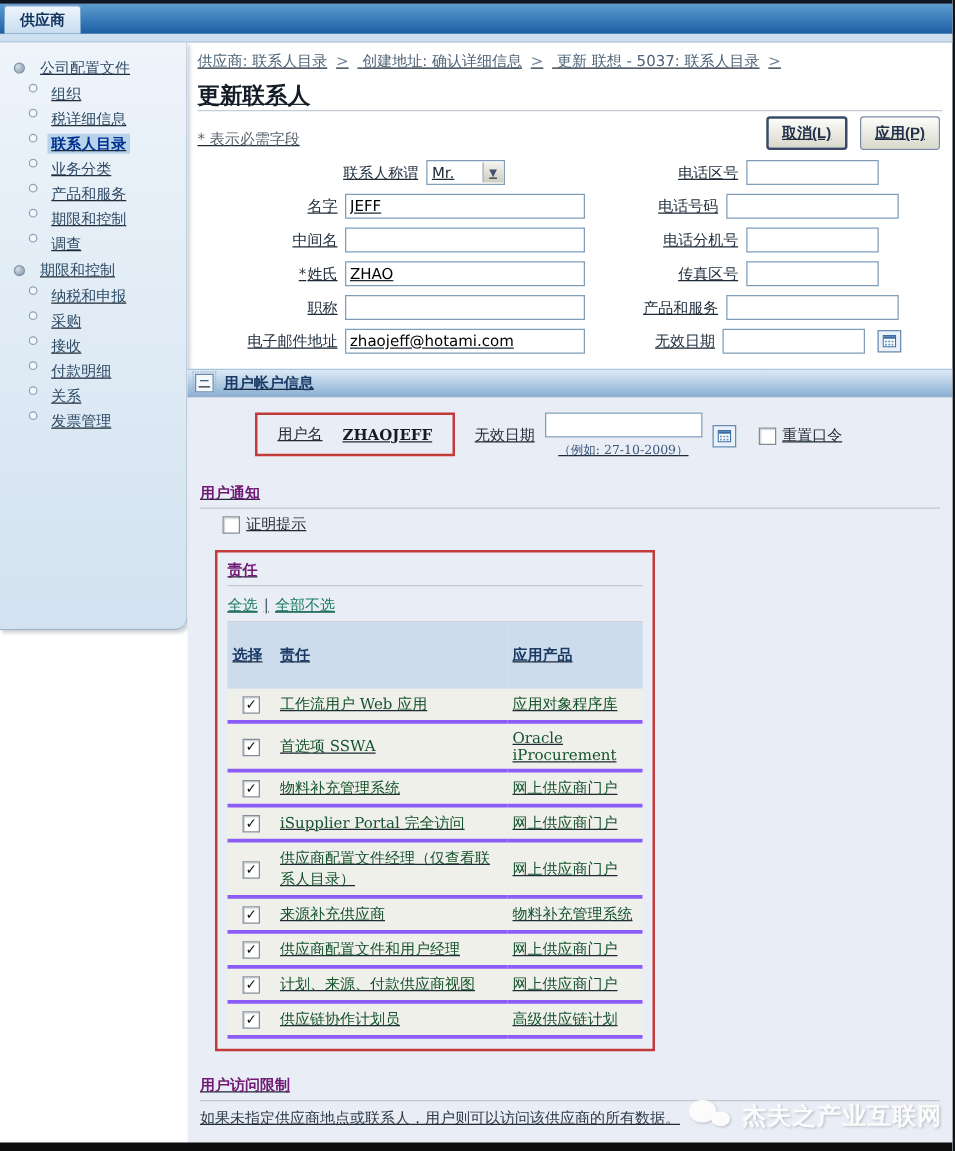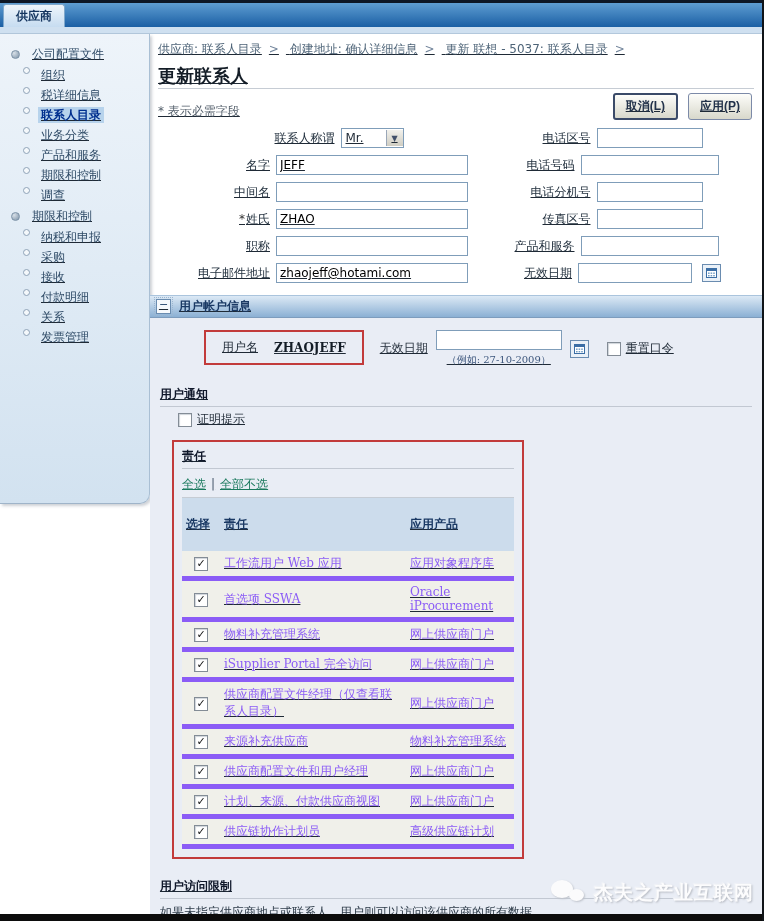--- a/index.html
+++ b/index.html
@@ -50,28 +50,28 @@
   .acctrow{display:flex;align-items:flex-start;gap:16px;margin:4px 0 8px 44px;}
   .redbox{border:2px solid #c23b3b;}
   .unamebox{padding:7px 16px;display:flex;gap:16px;align-items:center;}
   .latin{font-family:"DejaVu Serif","Liberation Serif",serif;}
   .uname{font-weight:bold;color:#141d27;}
   .datecol{display:flex;flex-direction:column;align-items:center;}
   .hint{font-size:10px;color:#3c567c;margin-top:3px;}
   .cbrow{display:flex;align-items:center;gap:5px;}
   .cb{width:12px;height:12px;border:1px solid #838c96;background:#fff;box-shadow:inset 1px 1px 1px #cfd4da;display:inline-flex;align-items:center;justify-content:center;font-size:11px;color:#111;flex:0 0 auto;cursor:pointer;}
   .cb.checked::after{content:"✓";line-height:10px;}
-  .subhead{font-weight:bold;color:#0f172a;border-bottom:1px solid #c2c8d2;padding:2px 0 3px;margin:17px 0 4px;}
+  .subhead{font-weight:bold;color:#701a75;border-bottom:1px solid #c2c8d2;padding:2px 0 3px;margin:17px 0 4px;}
   .respbox{width:352px;padding:4px 8px 8px;margin:12px 0 4px 12px;box-sizing:border-box;}
   .linksrow{padding:3px 0 4px;border-bottom:1px solid #c6ccd4;}
   a.green{color:#1b7a5e;text-decoration:underline;cursor:pointer;}
   .lsep{margin:0 5px;color:#44556a;}
   table.grid{width:100%;border-collapse:collapse;}
   table.grid th{background:#ccdcec;color:#1a3964;font-weight:bold;text-align:left;padding:18px 4px;font-size:12px;}
-  table.grid td{background:#f0f0ea;border-bottom:5px solid #8b5cf6;padding:4px 4px;vertical-align:middle;font-size:12px;color:#8b5cf6;}
+  table.grid td{background:#f0f0ea;border-bottom:3px solid #8b5cf6;padding:4px 4px;vertical-align:middle;font-size:12px;color:#14532d;}
   .ccol{width:30px;text-align:center;}
   .acol{width:100px;}
   .note{color:#2c3a48;padding:1px 0 4px;}
   .botbox{width:352px;padding:4px 10px 10px;margin:8px 0 0 8px;box-sizing:border-box;}
   table.mini{width:100%;border-collapse:collapse;margin:2px 0 4px;}
   table.mini th{background:#cfdeee;color:#1a3964;text-align:left;padding:3px 5px;border-top:1px solid #8fa2b8;}
   table.mini td{background:#f4f4ef;padding:3px 5px;border-bottom:1px solid #d4d4ca;color:#23303d;}
   .blackbar{position:absolute;left:0;right:0;bottom:0;height:7px;background:#0c0c0c;}
   .wm{position:absolute;right:8px;bottom:14px;display:flex;align-items:center;gap:9px;color:#fcfcfd;font-weight:bold;font-size:19px;letter-spacing:1px;text-shadow:1px 1px 2px #b6bac2,-1px -1px 1px #f2f4f8;}
   .wmicon{position:relative;width:34px;height:28px;}

